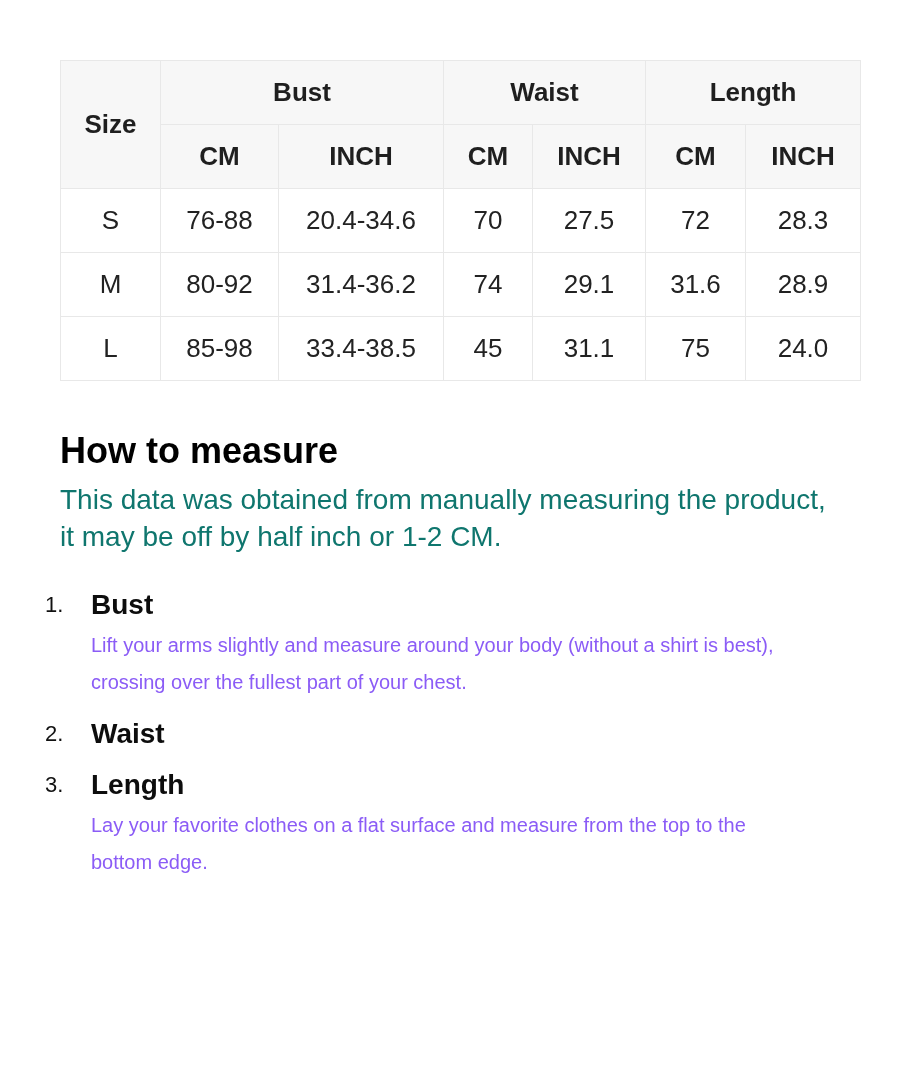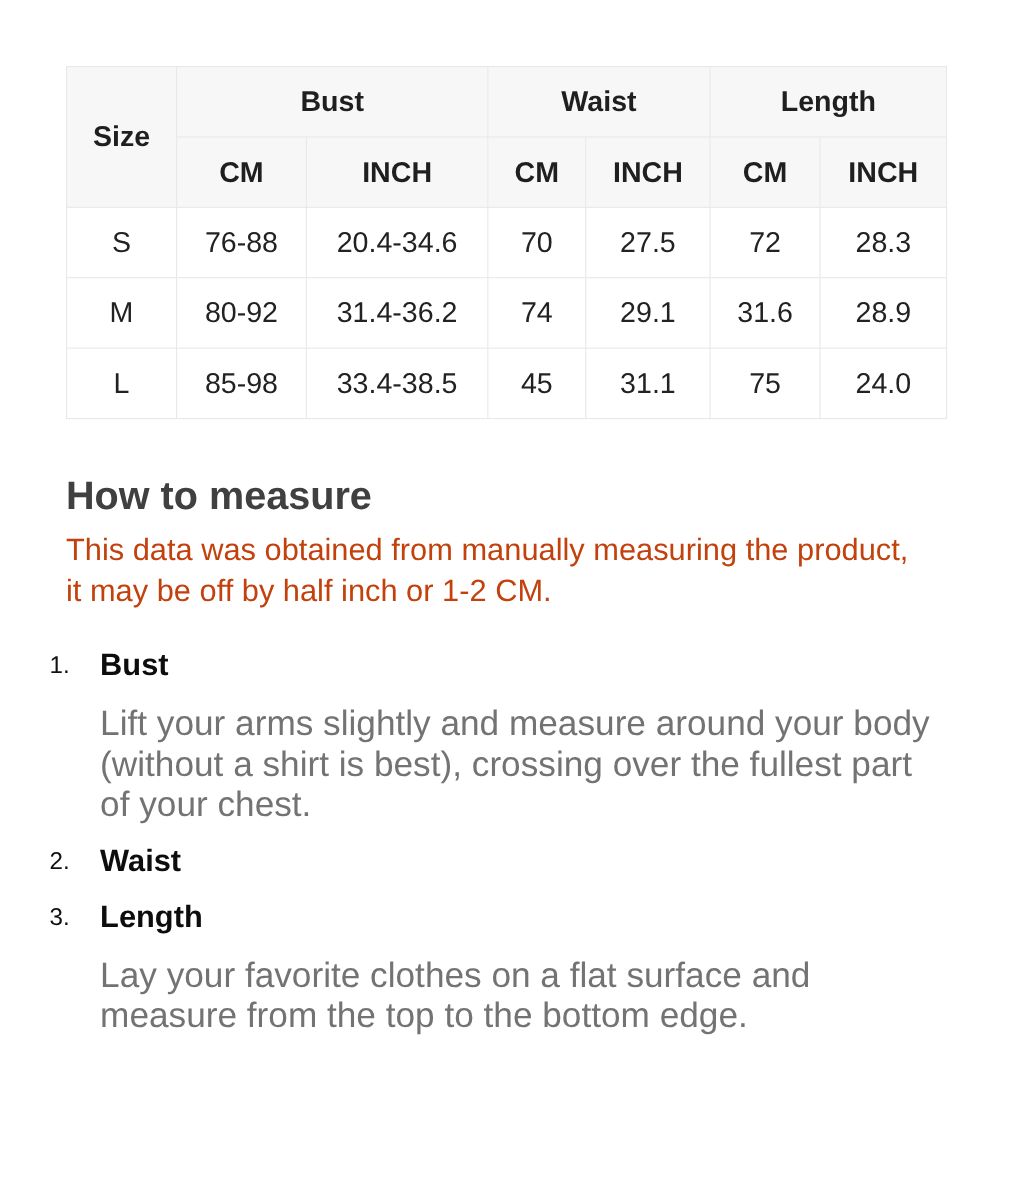--- a/index.html
+++ b/index.html
@@ -42,28 +42,28 @@
     background: #ffffff;
     font-weight: normal;
   }
 
   
   .htm-heading {
     margin-top: 48px;
     font-size: 36px;
     line-height: 43px;
     font-weight: bold;
-    color: #404040;
+    color: #000000;
   }
   .htm-intro {
     margin-top: 9px;
     font-size: 28px;
     line-height: 37px;
     max-width: 785px;
-    color: #c2410c;
+    color: #0f766e;
   }
   ol.steps {
     list-style: none;
     margin-top: 31px;
     margin-left: 31px; 
   }
   ol.steps li {
     position: relative;
   }
   ol.steps li + li {
@@ -78,24 +78,24 @@
     line-height: 37px;
     color: #111111;
   }
   .step-label {
     font-size: 28px;
     line-height: 37px;
     font-weight: bold;
     color: #0d0d0d;
   }
   .step-desc {
-    margin-top: 16px;
-    font-size: 32px;
+    margin-top: 4px;
+    font-size: 20px;
     line-height: 37px;
-    color: #737373;
+    color: #8b5cf6;
   }
   .desc-w1 { max-width: 758px; }
   .desc-w2 { max-width: 700px; }
   .desc-w3 { max-width: 720px; }
 </style>
 </head>
 <body>
 
 <div class="page">
 

